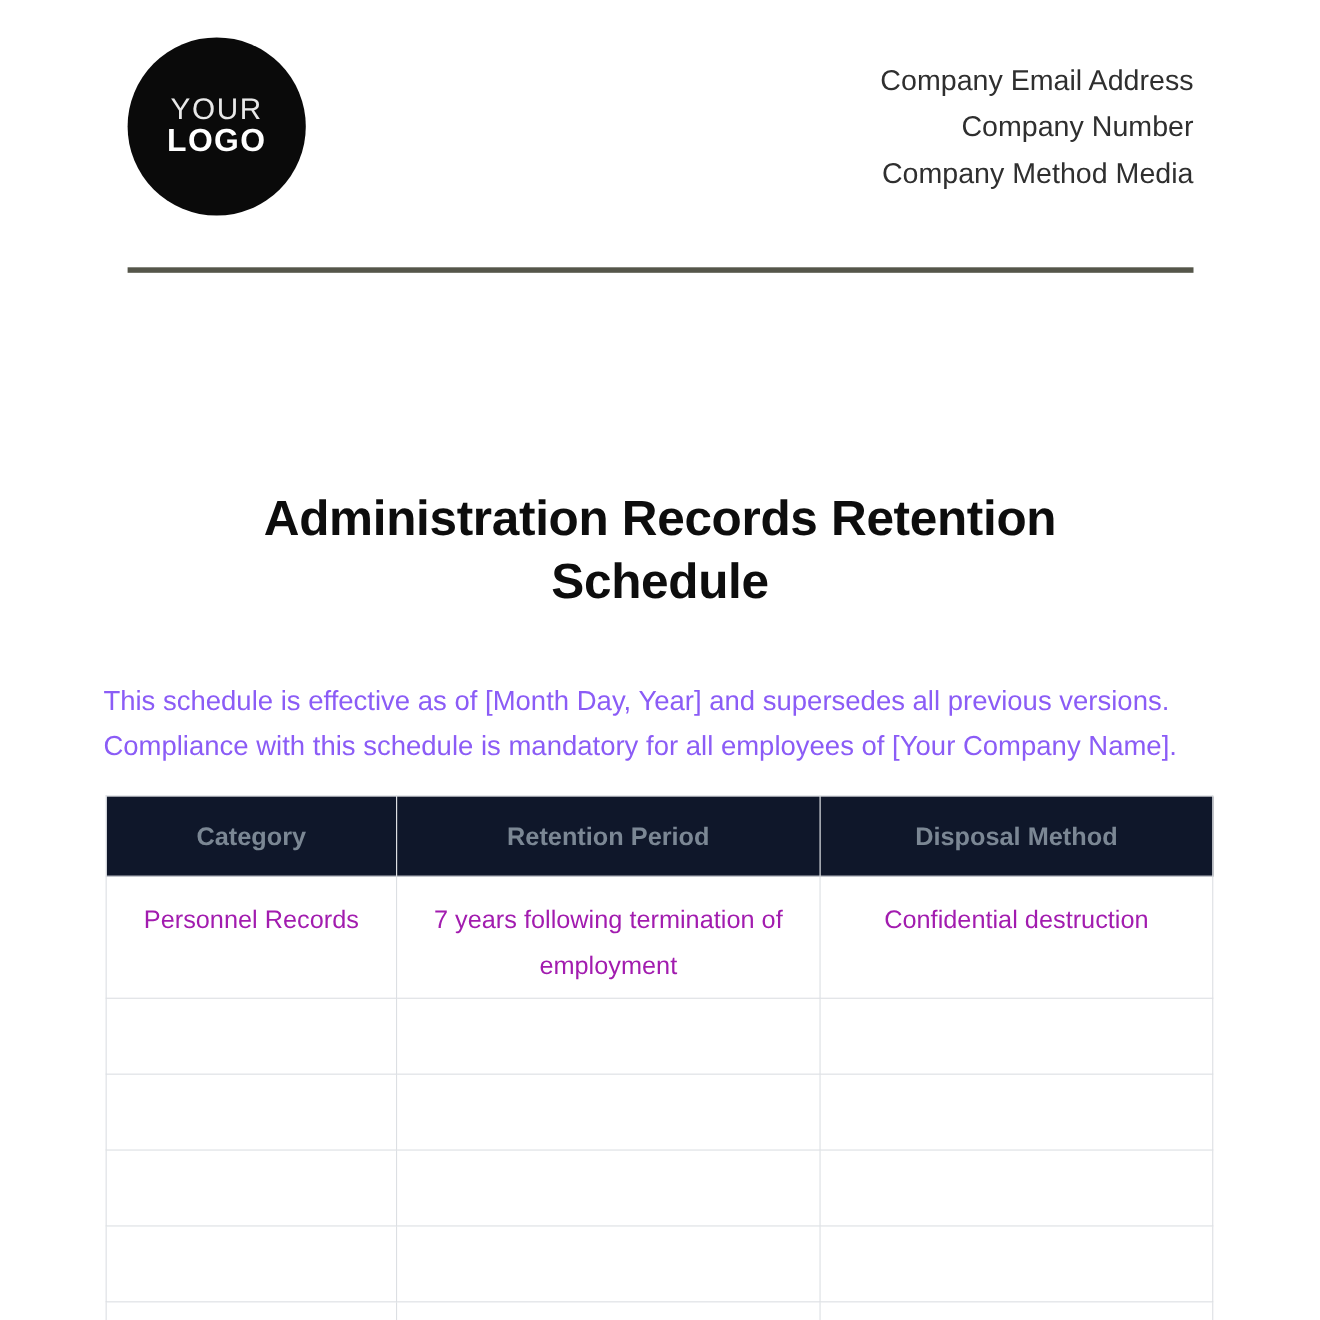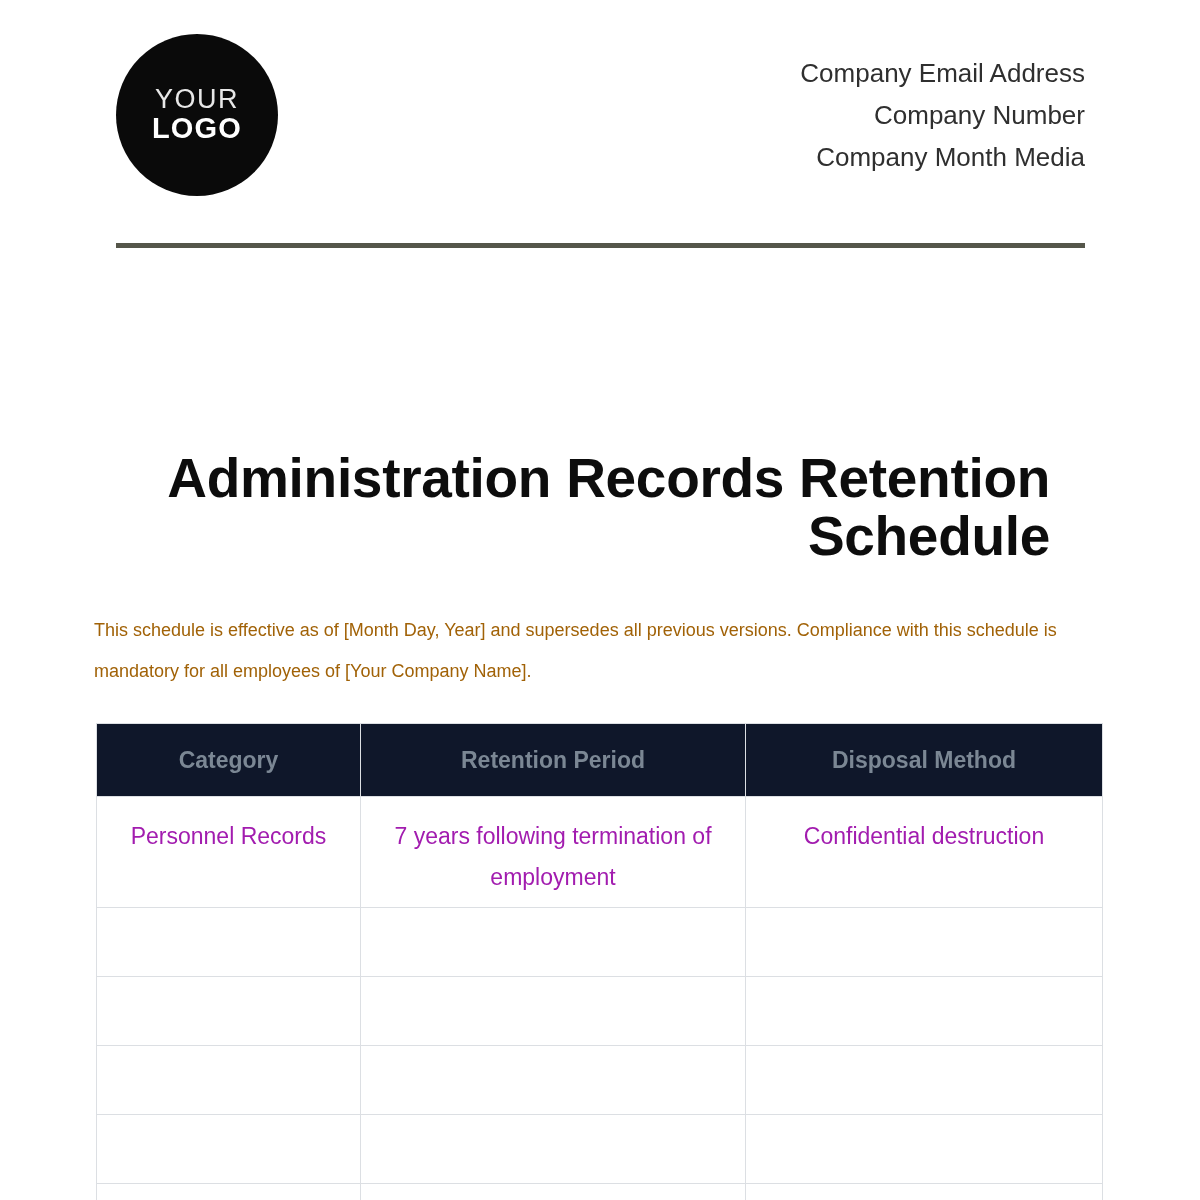--- a/index.html
+++ b/index.html
@@ -77,37 +77,37 @@
     height: 5px;
     background: #55564a;
   }
 
   
   .doc-title {
     position: absolute;
     left: 150px;
     top: 412px;
     width: 900px;
-    text-align: right;
-    font-size: 55px;
+    text-align: center;
+    font-size: 45px;
     line-height: 58px;
     font-weight: 700;
     color: #0d0d0d;
     letter-spacing: -0.3px;
   }
 
   
   .intro {
     position: absolute;
     left: 94px;
     top: 592px;
     width: 1012px;
-    font-size: 18px;
+    font-size: 25px;
     line-height: 41px;
-    color: #a16207;
+    color: #8b5cf6;
     text-align: left;
   }
 
   
   .records-table {
     position: absolute;
     left: 96px;
     top: 723px;
     width: 1006px;
     border-collapse: collapse;
@@ -156,21 +156,21 @@
   <div class="letterhead">
 
     <div class="logo-badge">
       <span class="logo-line-1">YOUR</span>
       <span class="logo-line-2">LOGO</span>
     </div>
 
     <div class="contact-block">
       <div class="contact-line">Company Email Address</div>
       <div class="contact-line">Company Number</div>
-      <div class="contact-line">Company Month Media</div>
+      <div class="contact-line">Company Method Media</div>
     </div>
 
   </div>
 
   <div class="rule"></div>
 
   <h1 class="doc-title">Administration Records Retention Schedule</h1>
 
   <p class="intro">This schedule is effective as of [Month Day, Year] and supersedes all previous versions. Compliance with this schedule is mandatory for all employees of [Your Company Name].</p>
 

